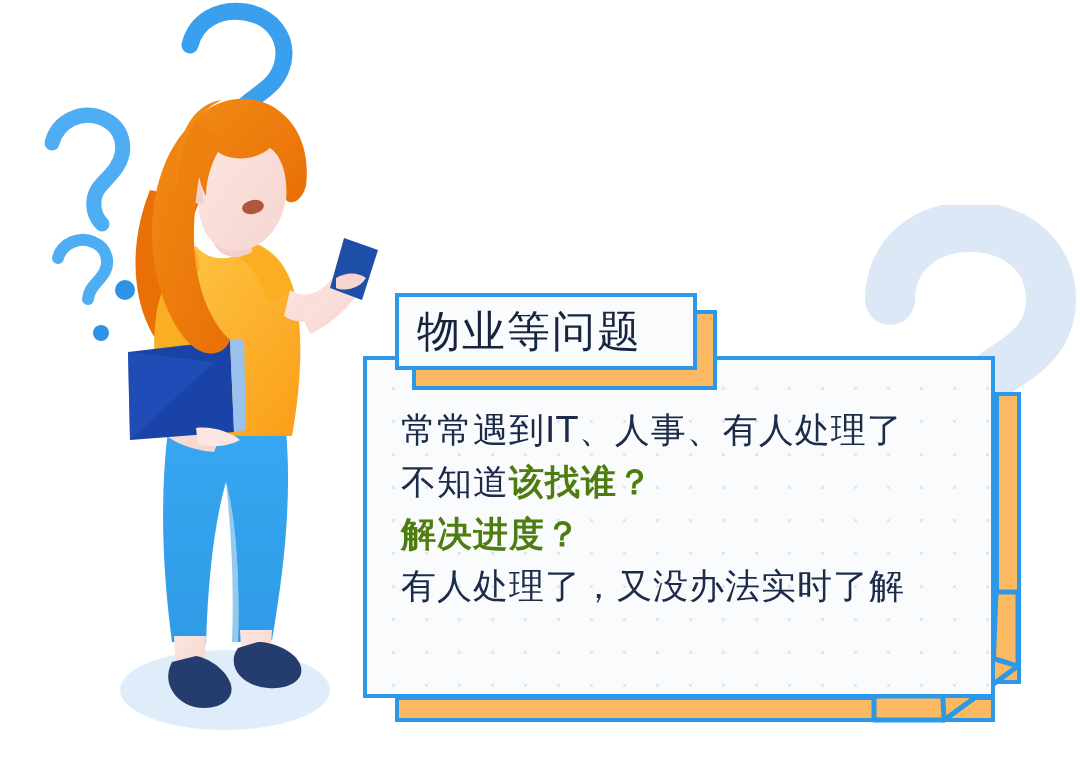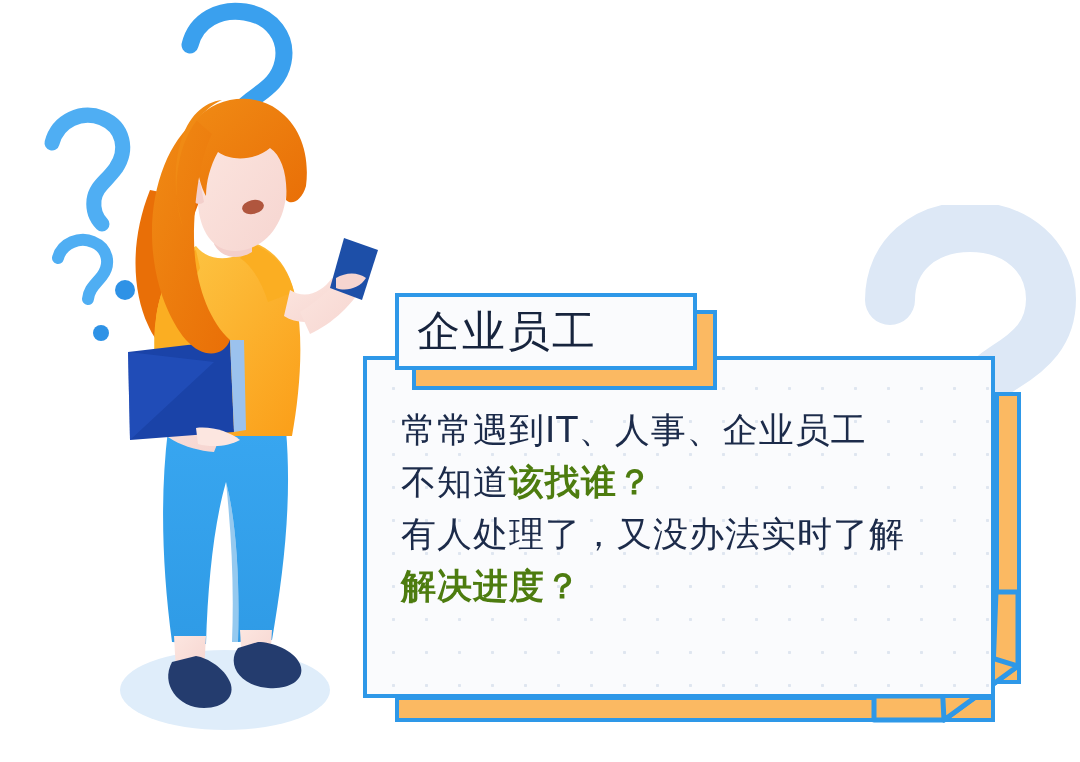--- a/index.html
+++ b/index.html
@@ -93,29 +93,29 @@
     <svg id="fold" viewBox="0 0 152 136" fill="none">
       <path d="M126 4 L148 4 L148 78 L74 132 L4 132 L4 108 L122 108 Z" fill="#FBB962" stroke="#2E98E8" stroke-width="5" stroke-linejoin="round"></path>
       <path d="M70 54 L148 78 L74 132 Z" fill="#FBB962" stroke="#2E98E8" stroke-width="5" stroke-linejoin="round"></path>
     </svg>
 
     <div id="body-frame">
       <div id="body-dots"></div>
     </div>
 
     <div id="body-text">
-        <span class="ln"><span>常常遇到IT、人事、企业员工</span></span>
+        <span class="ln"><span>常常遇到IT、人事、有人处理了</span></span>
         <span class="ln"><span>不知道</span><span class="hl">该找谁？</span></span>
+        <span class="ln"><span class="hl">解决进度？</span></span>
         <span class="ln"><span>有人处理了，又没办法实时了解</span></span>
-        <span class="ln"><span class="hl">解决进度？</span></span>
       </div>
 
     <div id="title-orange"></div>
     <div id="title-box">
-      <span id="title-text">企业员工</span>
+      <span id="title-text">物业等问题</span>
     </div>
   </div>
 
   <svg id="qmarks" viewBox="0 0 470 400" fill="none">
 
     <g>
       <path d="M190 45 C196 20 220 8 245 12 C272 16 288 38 283 62 C279 82 264 90 250 101
                C238 110 234 118 232 132" stroke="#3AA0EE" stroke-width="17" stroke-linecap="round" fill="none"></path>
       <circle cx="229" cy="175" r="11" fill="#2E92E6"></circle>
     </g>

